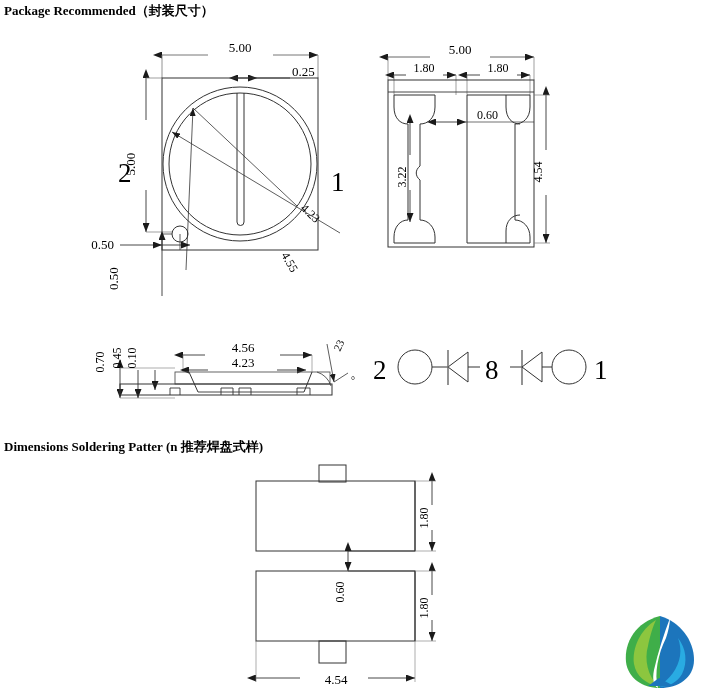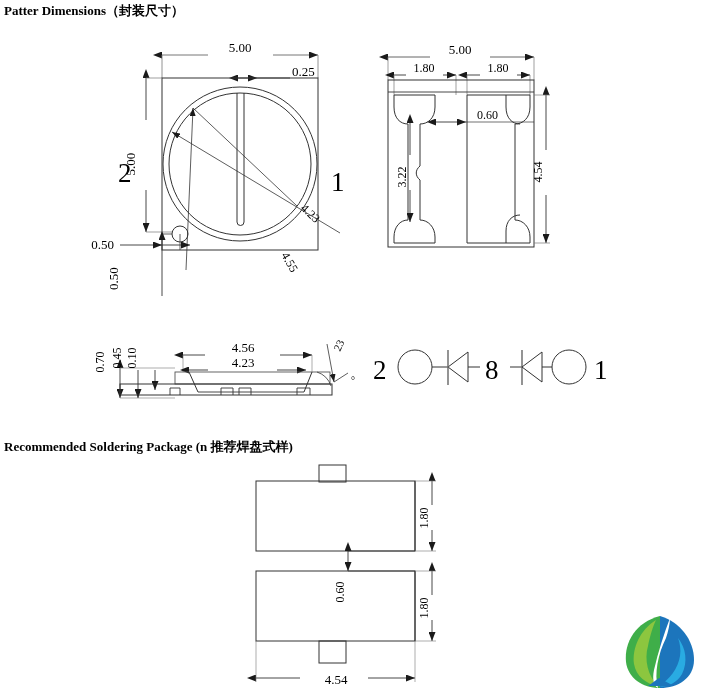--- a/index.html
+++ b/index.html
@@ -41,23 +41,23 @@
     position: absolute;
     left: 618px;
     top: 612px;
     width: 84px;
     height: 80px;
   }
 </style>
 </head>
 <body>
 
-<div class="section-title" id="title-package">Patter Dimensions（封装尺寸）</div>
-
-<div class="section-title" id="title-solder">Recommended Soldering Package (n 推荐焊盘式样)</div>
+<div class="section-title" id="title-package">Package Recommended（封装尺寸）</div>
+
+<div class="section-title" id="title-solder">Dimensions Soldering Patter (n 推荐焊盘式样)</div>
 
 <svg class="dwg" width="705" height="694" viewBox="0 0 705 694">
 
   <defs>
     <marker id="arrIn" markerWidth="9" markerHeight="7" refX="9" refY="3.5" orient="auto" markerUnits="userSpaceOnUse">
       <path d="M0,0 L9,3.5 L0,7 z" fill="#1a1a1a"></path>
     </marker>
     <marker id="arrOut" markerWidth="9" markerHeight="7" refX="0" refY="3.5" orient="auto-start-reverse" markerUnits="userSpaceOnUse">
       <path d="M0,0 L9,3.5 L0,7 z" fill="#1a1a1a"></path>
     </marker>

